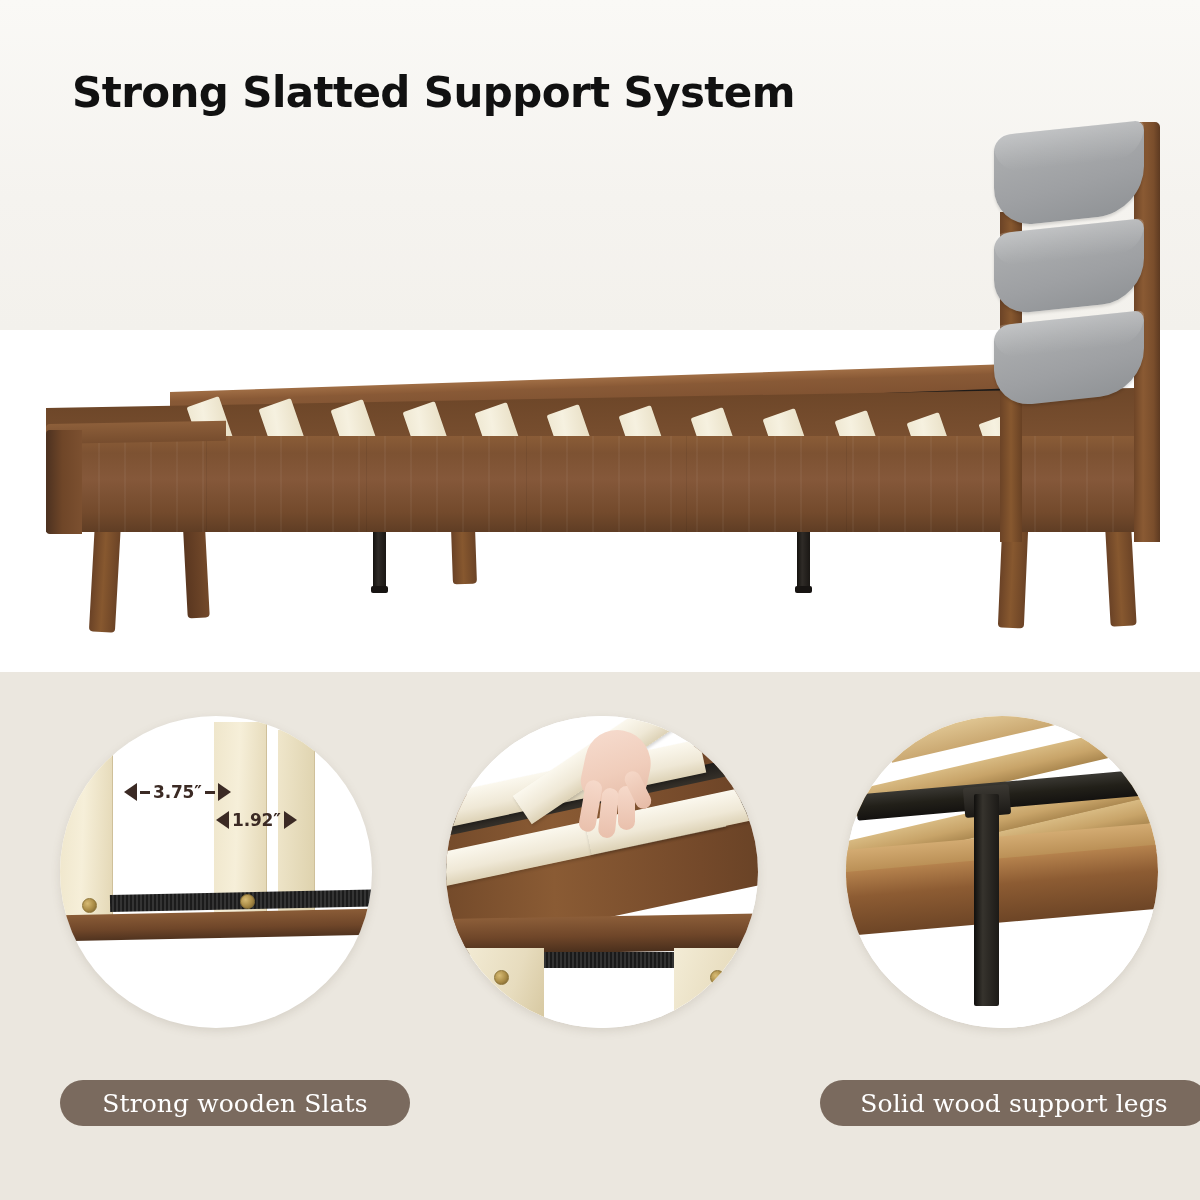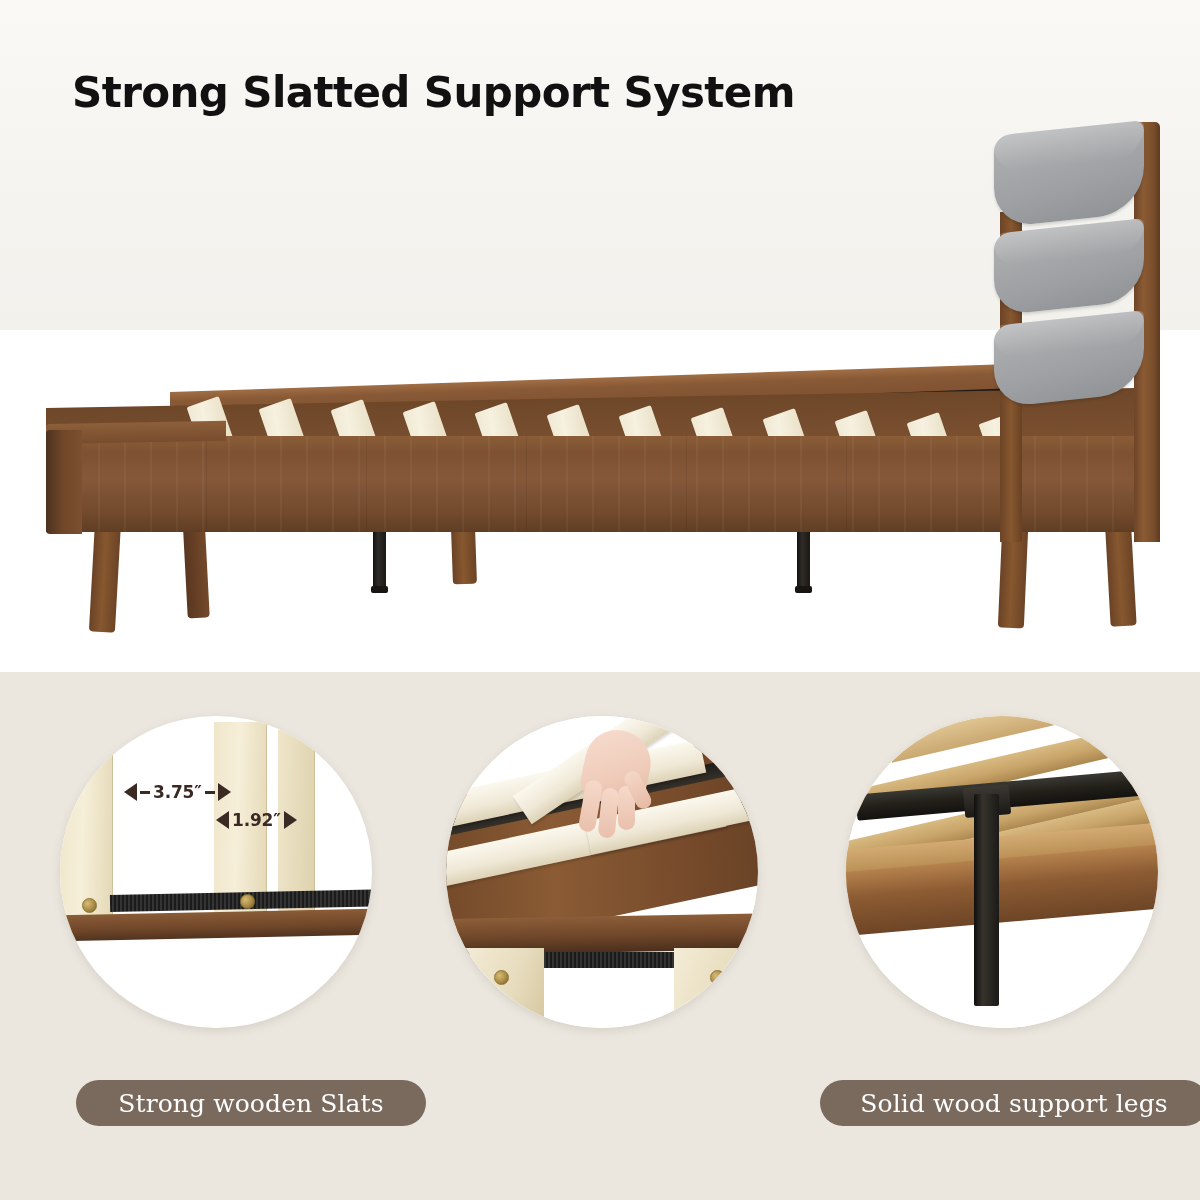--- a/index.html
+++ b/index.html
@@ -298,21 +298,21 @@
     border-radius:23px;
     display:flex;align-items:center;justify-content:center;
     color:#ffffff;
     font-family:"DejaVu Serif", serif;
     font-size:25px;
     letter-spacing:0.1px;
     white-space:nowrap;
     padding:0 22px;
     box-sizing:border-box;
   }
-  .b1{left:76px;width:350px;text-align:right;}
+  .b1{left:60px;width:350px;text-align:right;}
   .b2{left:438px;width:354px;}
   .b3{left:820px;width:388px;}
 </style>
 </head>
 <body>
 
 <div class="page">
 
   <div class="top-band"></div>
 

